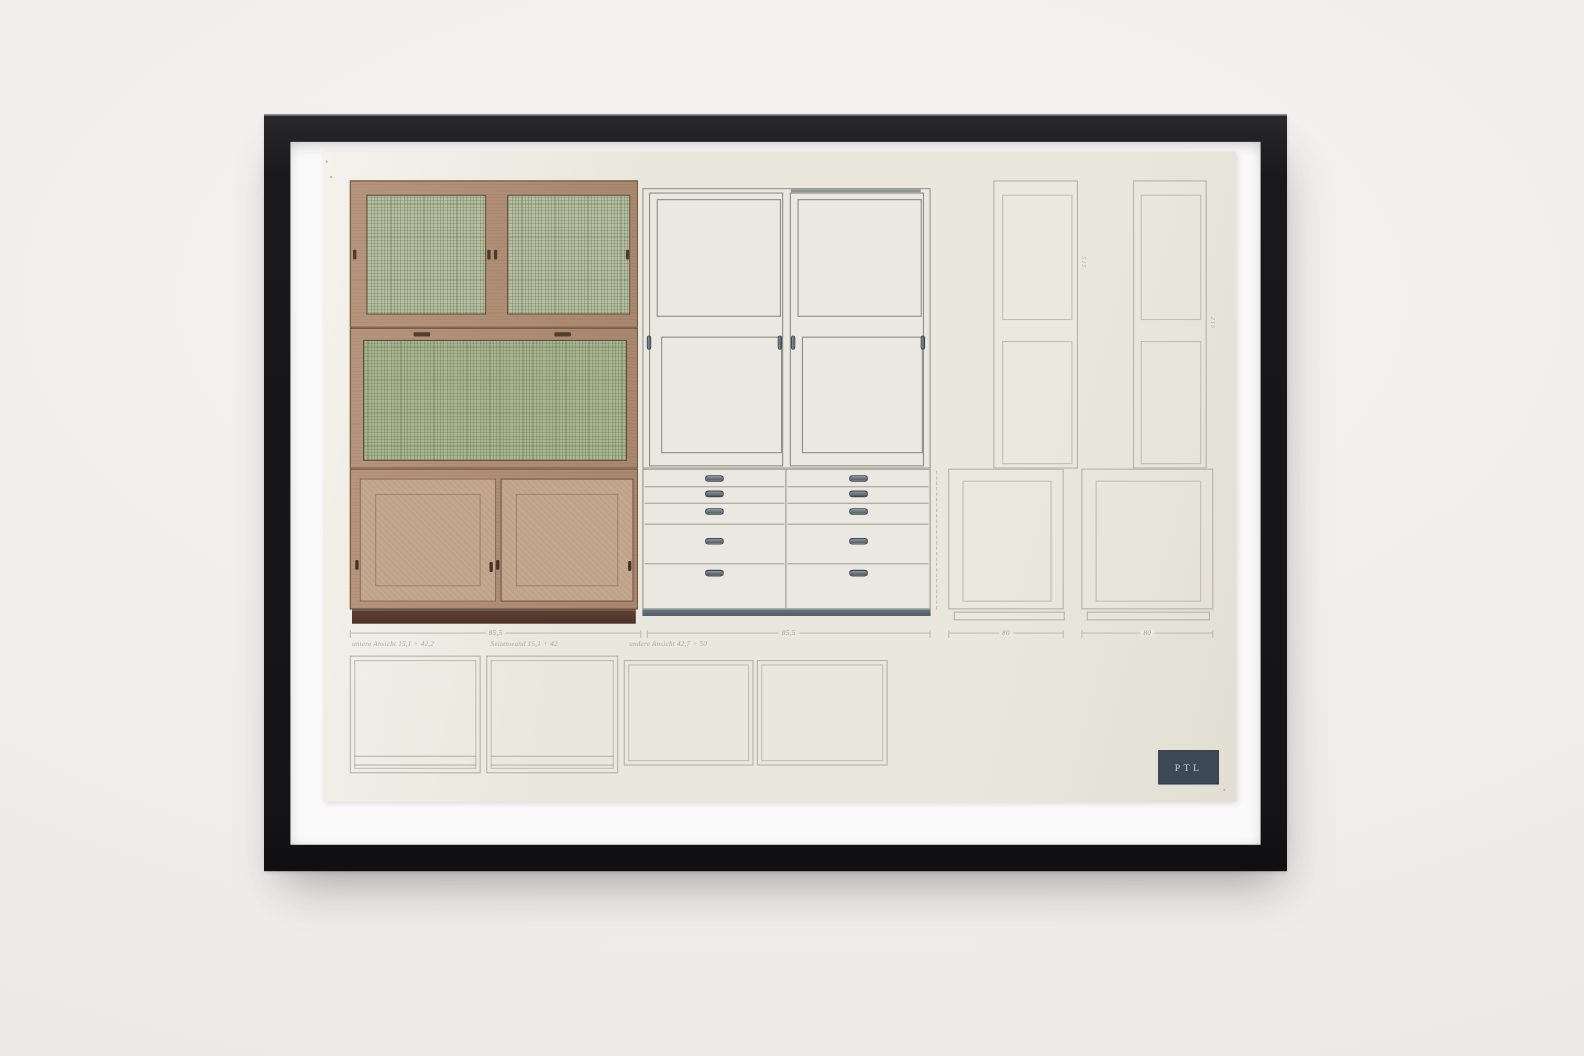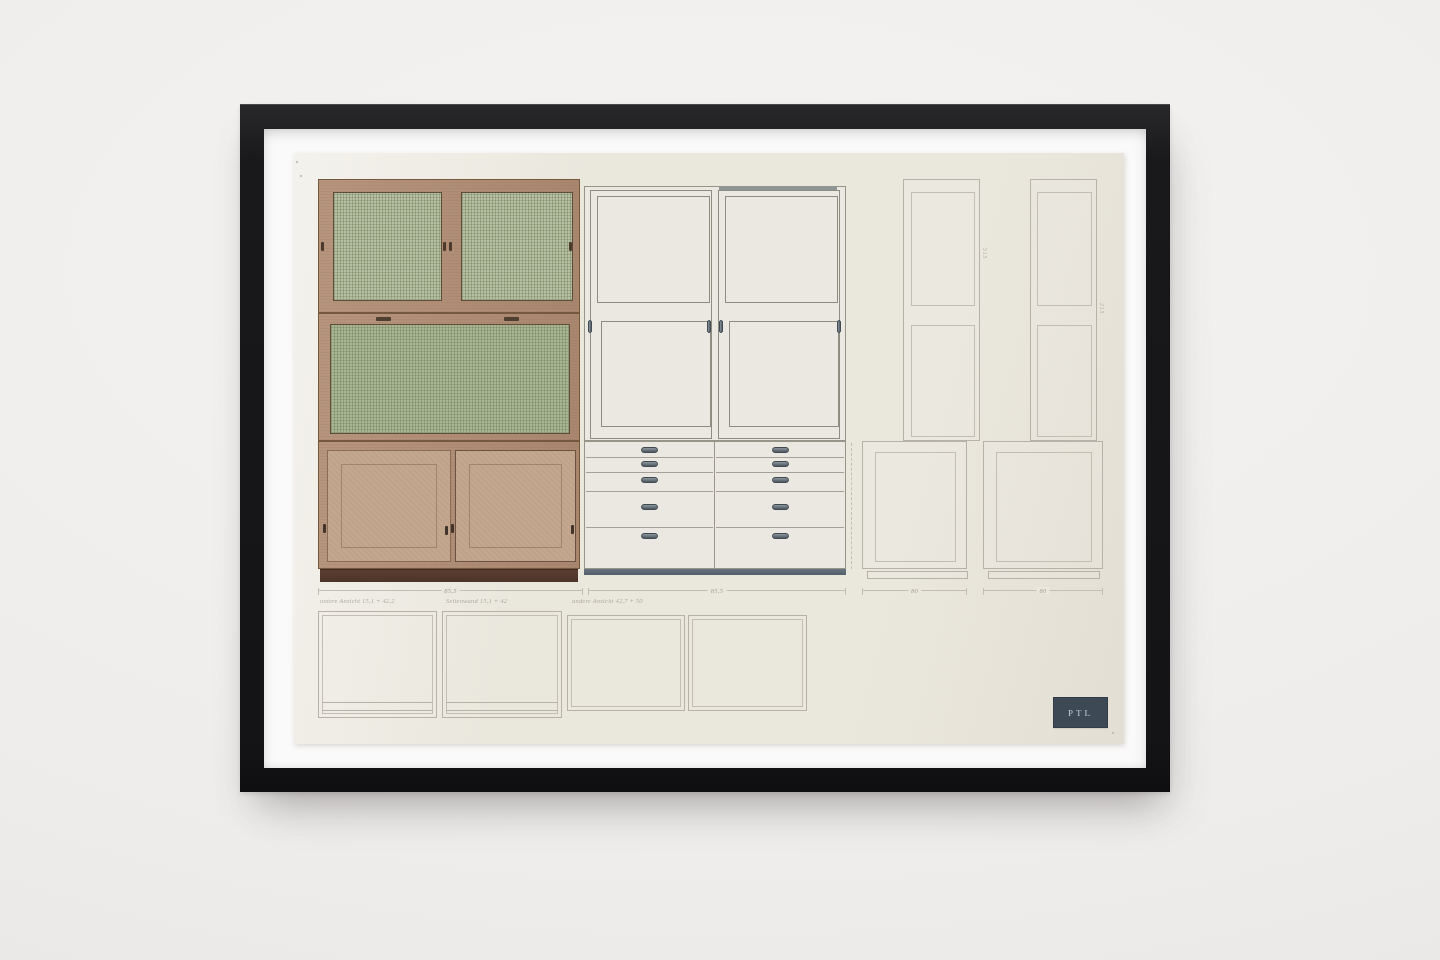--- a/index.html
+++ b/index.html
@@ -14,21 +14,21 @@
        font-family:"Liberation Sans",sans-serif;
        background:radial-gradient(120% 95% at 50% 28%, #f4f3f2 0%, #efeeed 55%, #e8e7e6 100%);}
   .abs{position:absolute;}
   .frame{left:240px;top:104px;width:930px;height:687px;
     background:linear-gradient(180deg,#28282b 0%,#19191c 8%,#141417 92%,#0f0f11 100%);
     border-top:1px solid #4a4a4e;
     box-shadow:0 2px 4px rgba(0,0,0,.10), 0 22px 34px -12px rgba(88,84,80,.30), 14px 30px 44px -18px rgba(88,84,80,.22);}
   .mat{left:24px;top:24px;right:24px;bottom:24px;background:var(--mat);
     box-shadow:inset 0 10px 14px -8px rgba(0,0,0,.20), inset 0 -7px 10px -8px rgba(0,0,0,.12),
                inset 10px 0 14px -10px rgba(0,0,0,.10), inset -10px 0 14px -10px rgba(0,0,0,.10);}
-  .paper{left:30px;top:24px;width:830px;height:591px;
+  .paper{left:30px;top:9px;width:830px;height:591px;
     background:linear-gradient(100deg, rgba(255,255,255,.45) 0%, rgba(255,255,255,0) 32%),
                linear-gradient(285deg, rgba(208,203,190,.30) 0%, rgba(0,0,0,0) 28%),
                var(--paper);
     box-shadow:1px 2px 5px rgba(70,65,58,.18);}
   
   .wood{background:
       repeating-linear-gradient(0deg, rgba(121,90,66,.10) 0 1px, rgba(0,0,0,0) 1px 3px),
       linear-gradient(90deg, rgba(255,255,255,.06), rgba(0,0,0,.05)), var(--wood);
       border:1px solid var(--wood-line); box-sizing:border-box;}
   .mesh{background-color:var(--mesh);

